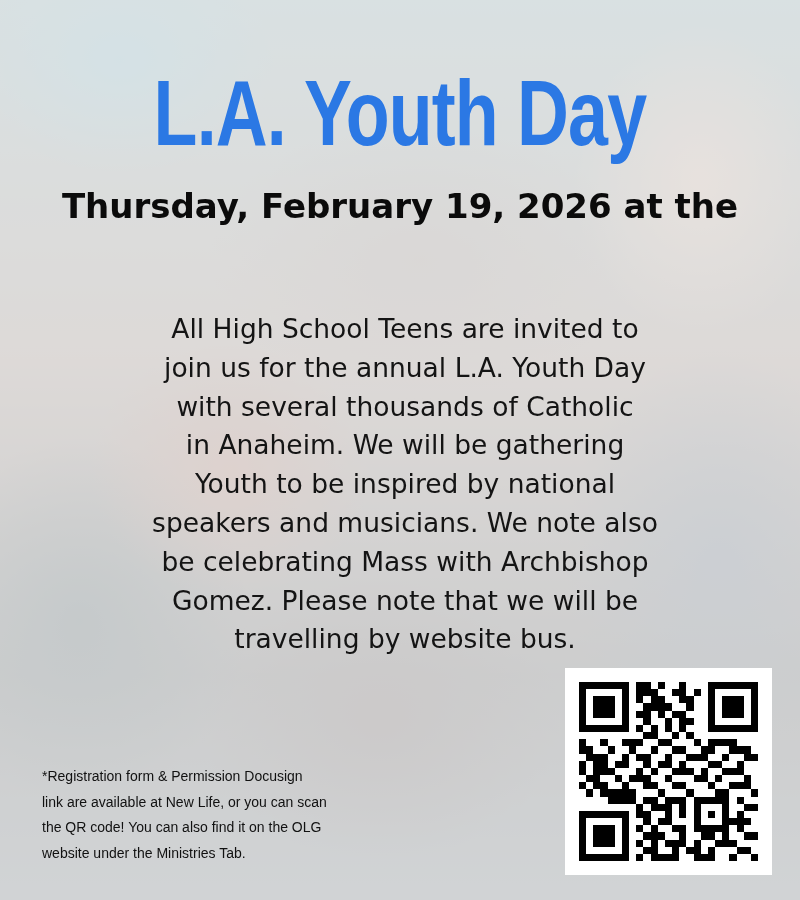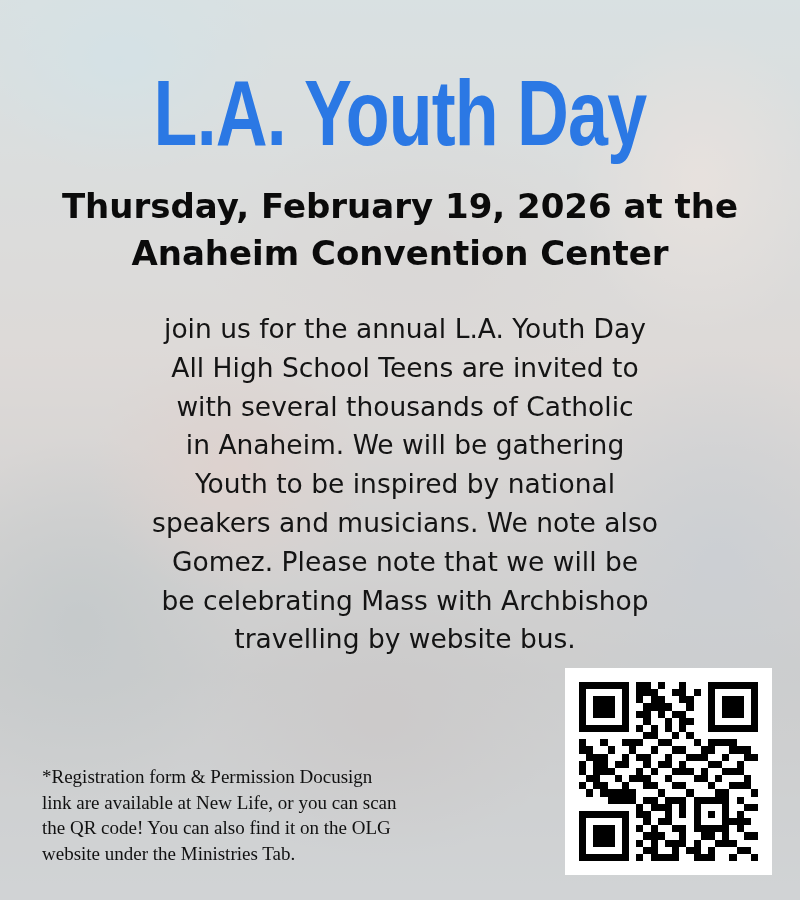--- a/index.html
+++ b/index.html
@@ -34,53 +34,52 @@
     font-size: 34px; line-height: 47px; color: #0b0b0b;
   }
   .body-text {
     position: absolute; top: 310px; left: 100px; width: 610px; text-align: center;
     font-family: "DejaVu Sans", sans-serif; font-size: 26.5px; line-height: 38.8px;
     color: #141414; font-weight: normal;
   }
   .body-text span { display: block; white-space: nowrap; }
   .note {
     position: absolute; top: 764px; left: 42px; width: 520px;
-    font-family: Liberation Serif, serif; font-size: 19px; line-height: 25.5px;
+    font-family: Liberation Sans, sans-serif; font-size: 14px; line-height: 25.5px;
     color: #111;
   }
   .note span { display: block; white-space: nowrap; }
   .qr-box {
     position: absolute; left: 565px; top: 668px; width: 207px; height: 207px;
     background: #ffffff;
   }
   .qr-box svg { position: absolute; left: 14px; top: 14px; width: 179px; height: 179px; }
 </style>
 </head>
 <body>
 
 <div class="bg"></div>
 <div class="veil"></div>
 
 <div class="content">
   <div class="title">L.A. Youth Day</div>
 
   <div class="subtitle">
     <div>Thursday, February 19, 2026 at the</div>
-    <div>Anaheim Convention Center</div>
   </div>
 
   <div class="body-text">
+    <span>All High School Teens are invited to</span>
     <span>join us for the annual L.A. Youth Day</span>
-    <span>All High School Teens are invited to</span>
     <span>with several thousands of Catholic</span>
     <span>in Anaheim. We will be gathering</span>
     <span>Youth to be inspired by national</span>
     <span>speakers and musicians. We note also</span>
+    <span>be celebrating Mass with Archbishop</span>
     <span>Gomez. Please note that we will be</span>
-    <span>be celebrating Mass with Archbishop</span>
     <span>travelling by website bus.</span>
   </div>
 
   <div class="note">
     <span>*Registration form &amp; Permission Docusign</span>
     <span>link are available at New Life, or you can scan</span>
     <span>the QR code! You can also find it on the OLG</span>
     <span>website under the Ministries Tab.</span>
   </div>
 

